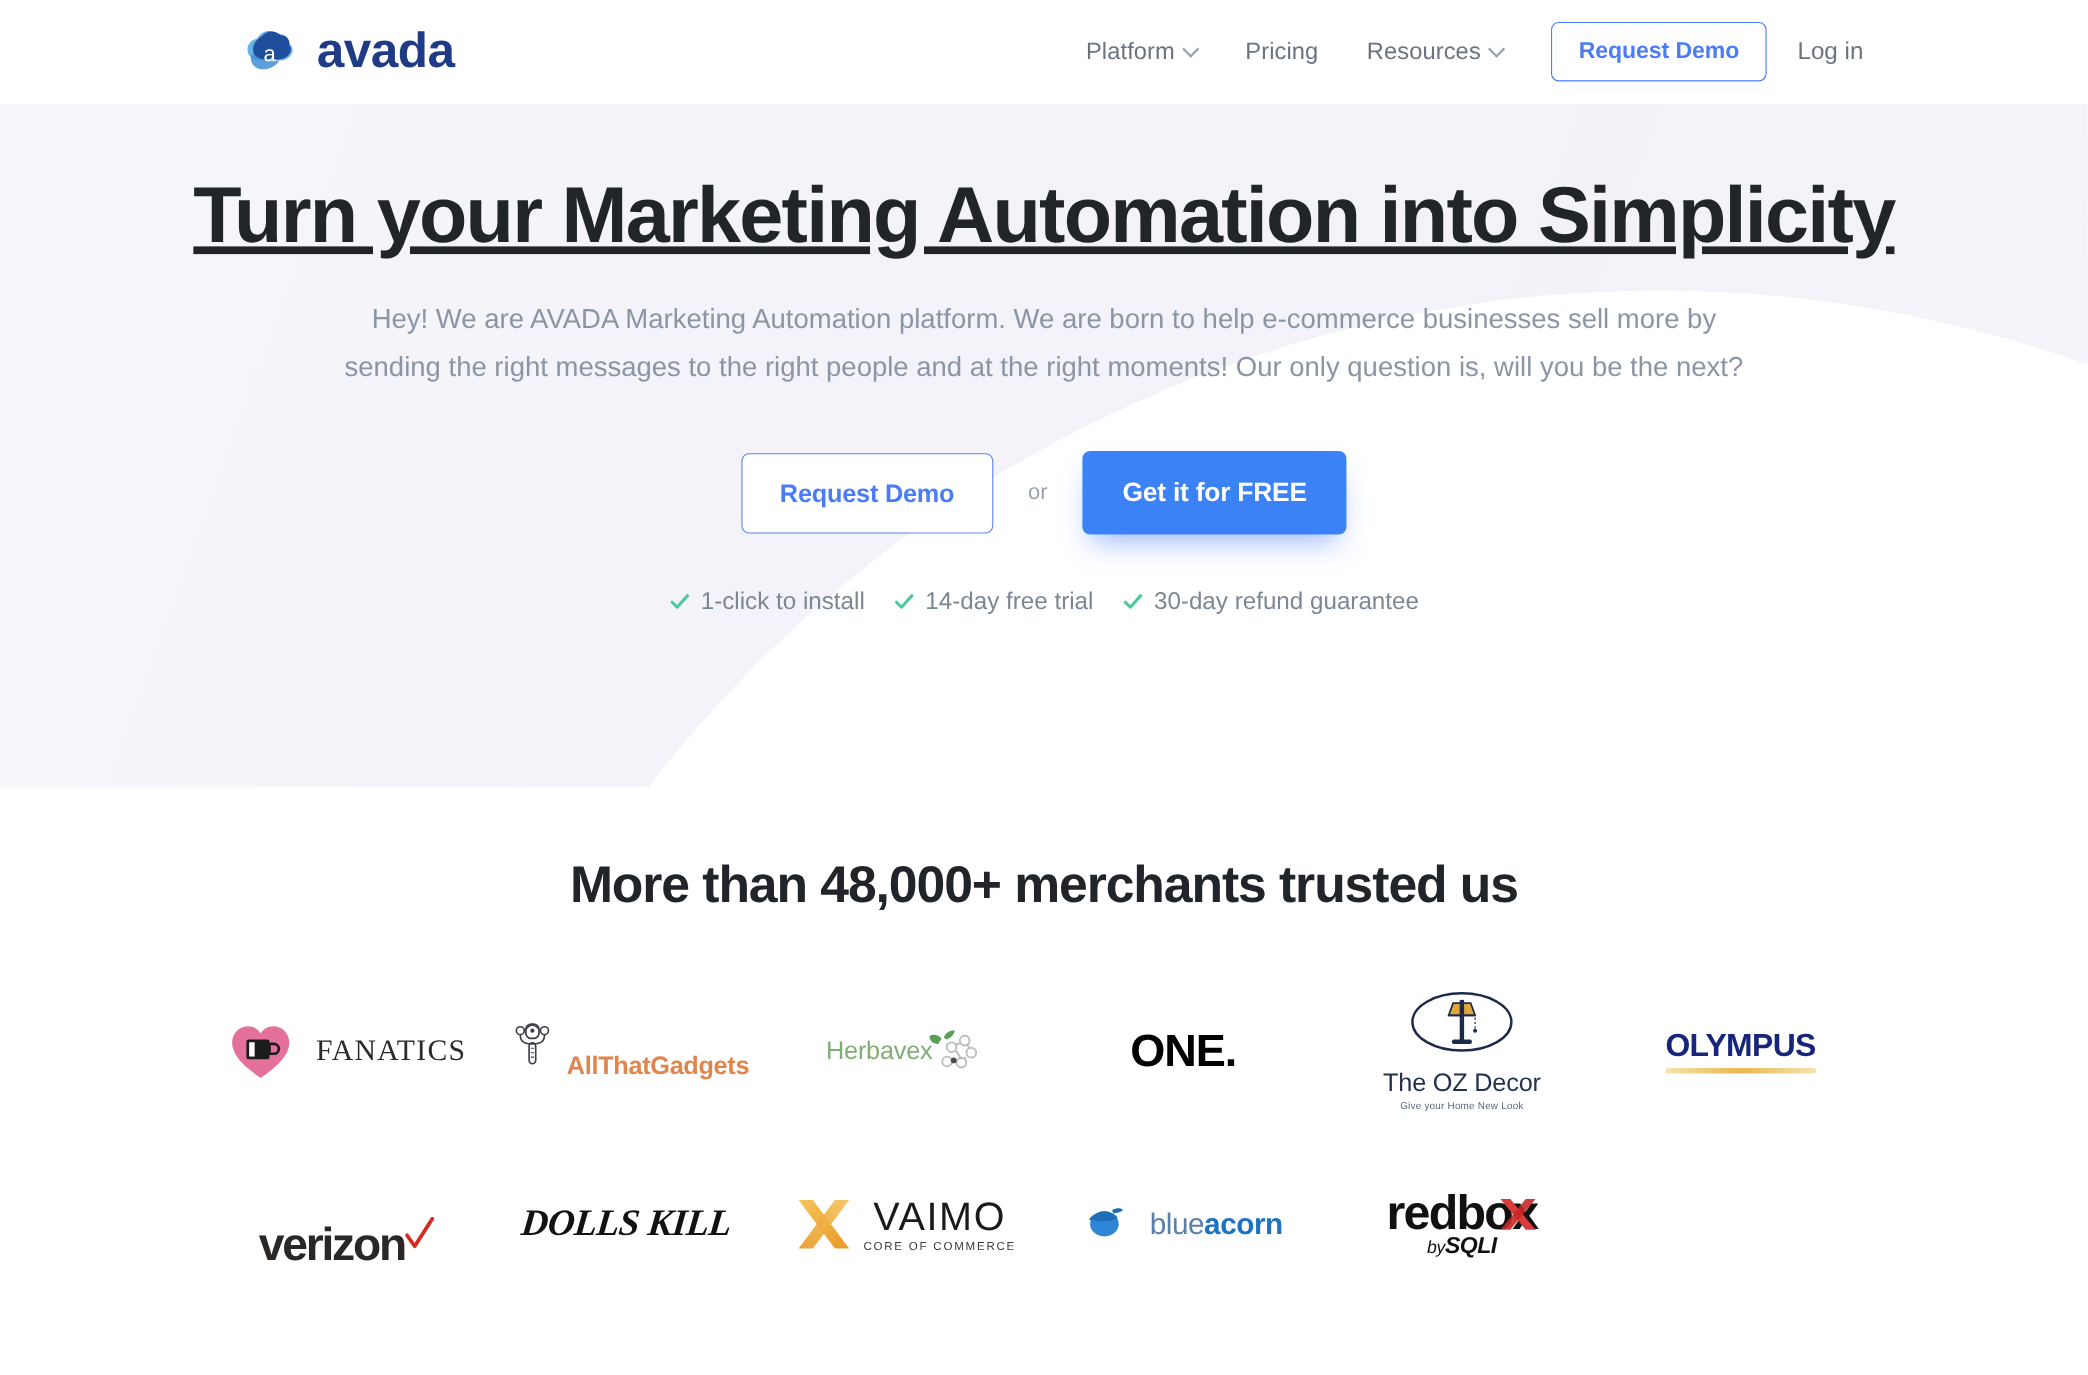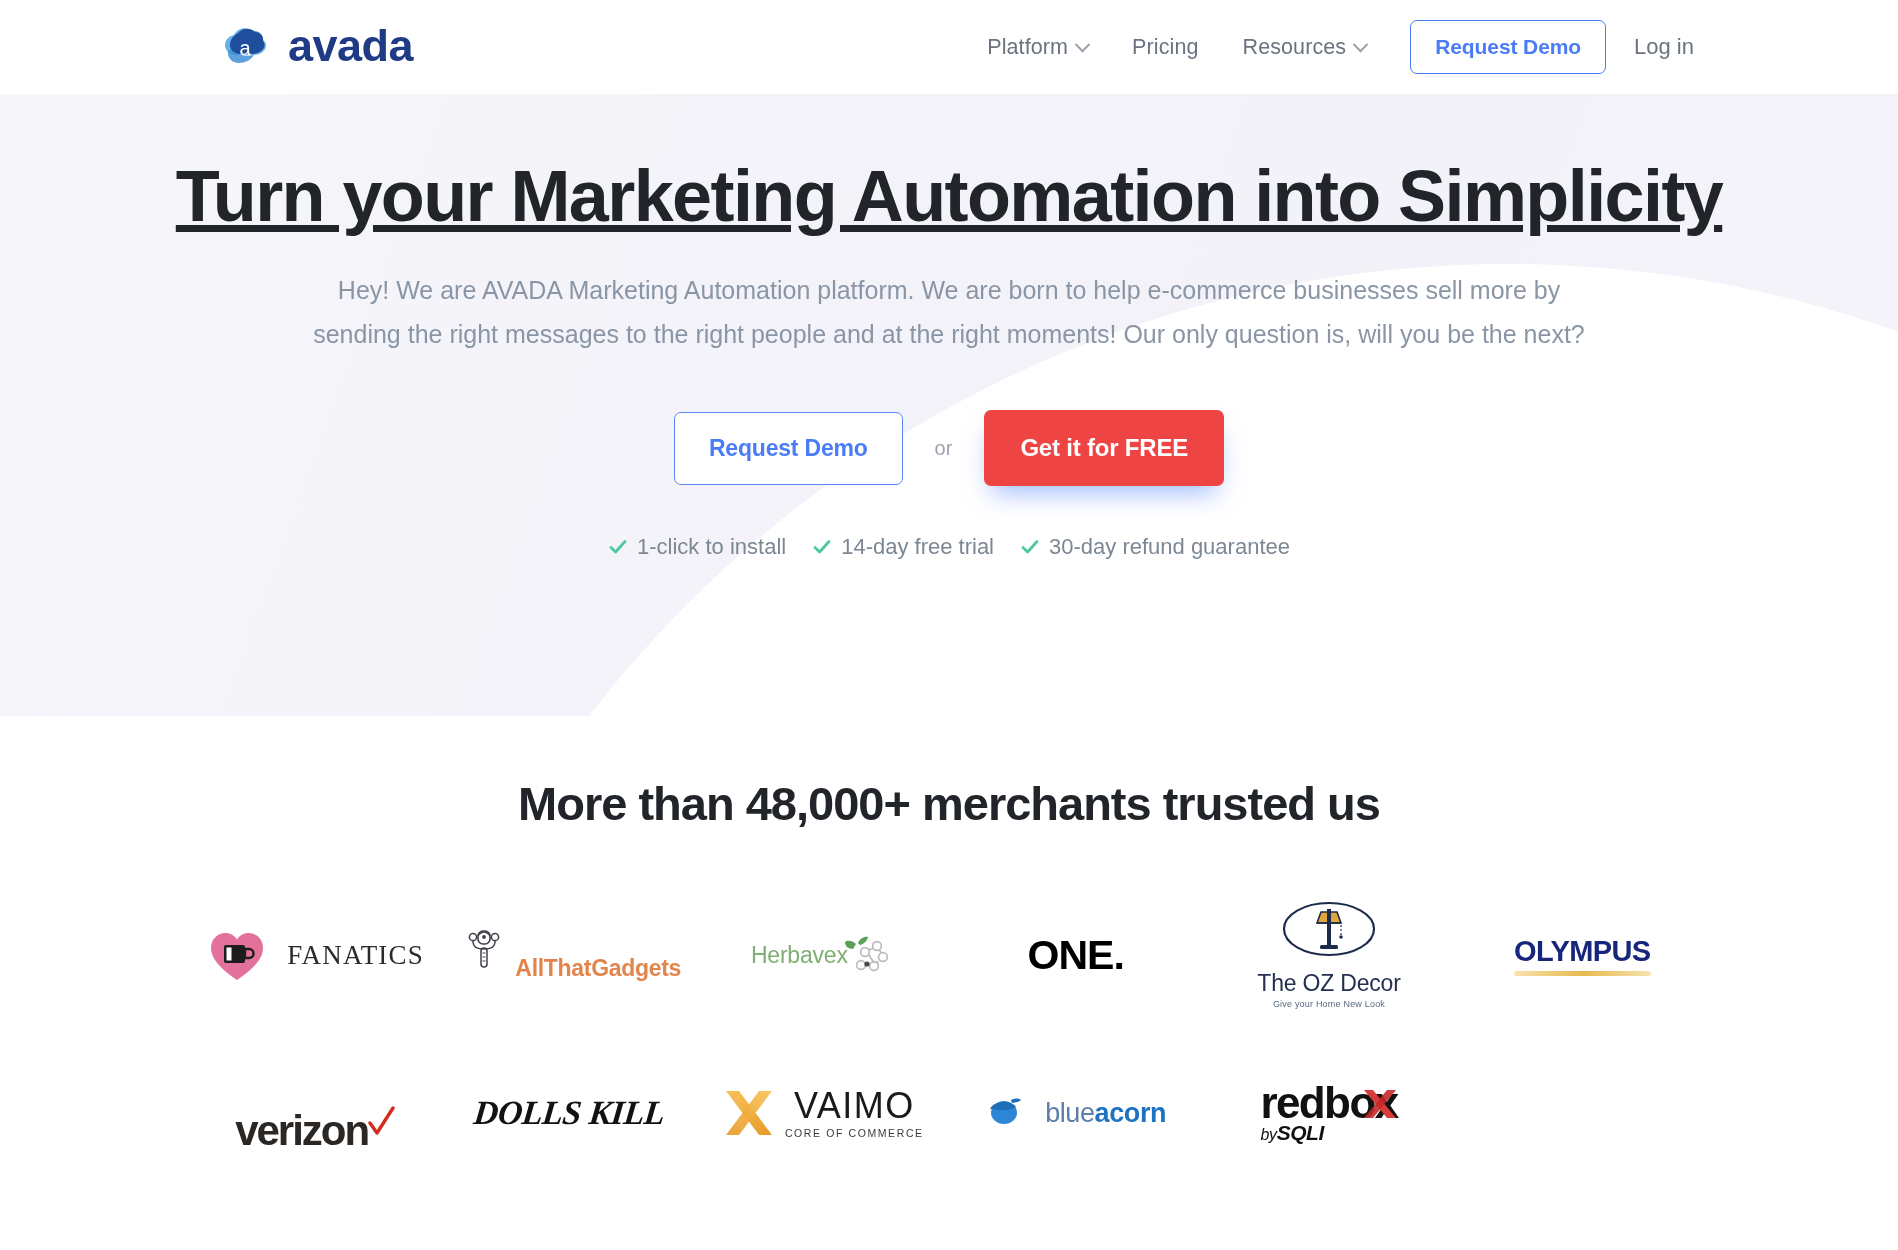--- a/index.html
+++ b/index.html
@@ -173,21 +173,21 @@
     letter-spacing: -0.2px;
   }
   .cta-or {
     font-size: 20px;
     color: #9aa2ae;
     margin: 0 32px;
   }
   .btn-primary {
     border: none;
     border-radius: 7px;
-    background: #ef4444;
+    background: #3b82f6;
     color: #ffffff;
     font-size: 24px;
     font-weight: 700;
     padding: 24px 36px;
     cursor: pointer;
     font-family: inherit;
     letter-spacing: -0.2px;
     box-shadow: 0 14px 26px -8px rgba(74,124,247,0.55);
   }
 
@@ -345,21 +345,21 @@
     font-size: 44px;
     font-weight: 700;
     color: #111;
     letter-spacing: -1.6px;
     line-height: 1;
   }
   .rb-by {
     font-size: 16px;
     font-style: italic;
     color: #111;
-    text-align: left;
+    text-align: center;
     margin-top: -4px;
     letter-spacing: -0.3px;
   }
   .rb-sqli { font-weight: 700; font-style: italic; font-size: 21px; letter-spacing: -0.5px; }
 </style>
 </head>
 <body>
 
 <div class="page">
 

